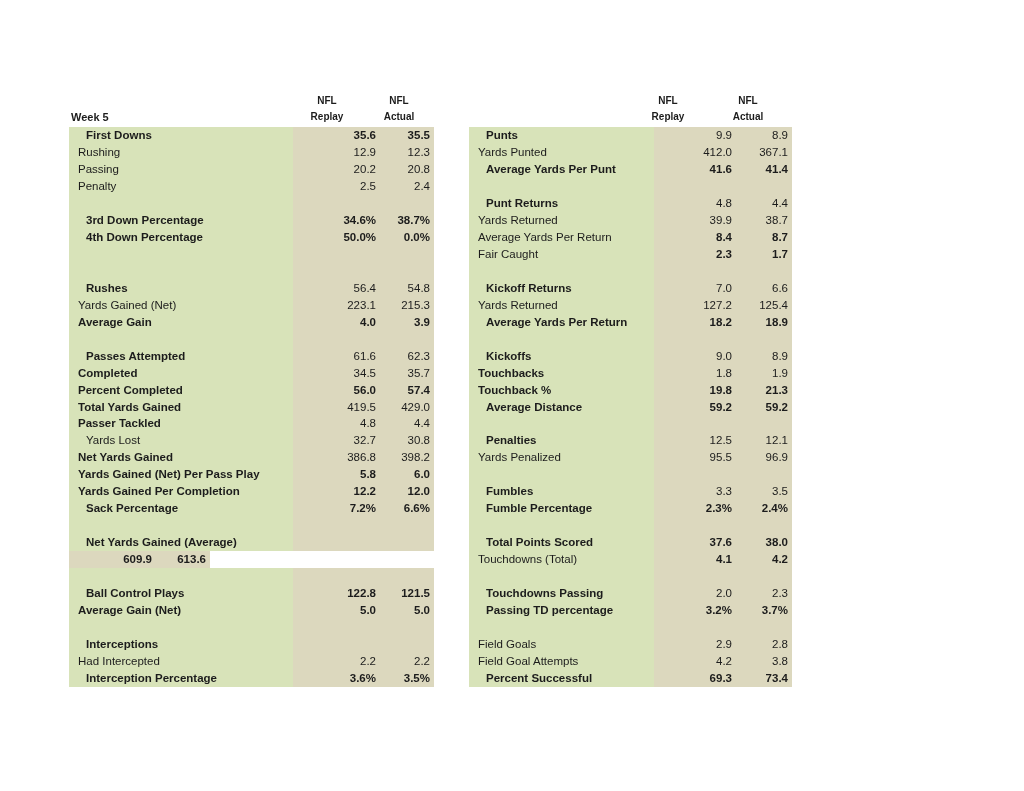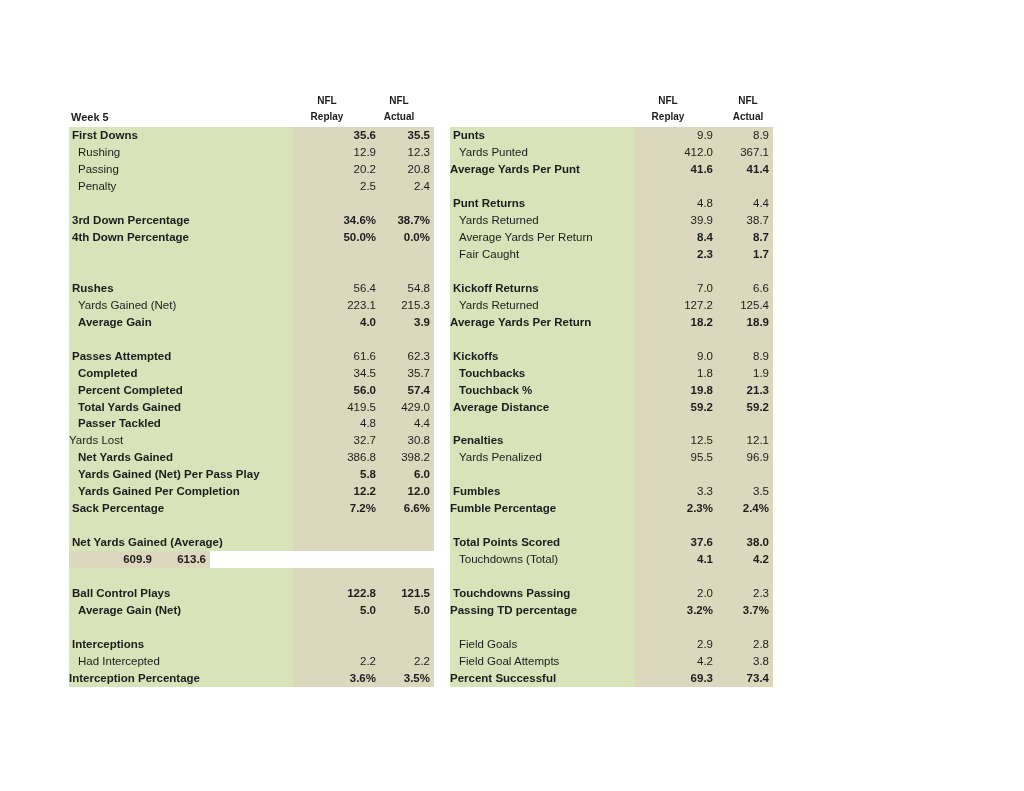--- a/index.html
+++ b/index.html
@@ -23,35 +23,35 @@
     font-size:10px;font-weight:bold;
     line-height:16px;text-align:center;
     white-space:nowrap;
   }
   #hdr-left-replay{left:285px;}
   #hdr-left-actual{left:357px;}
   #hdr-right-replay{left:626px;}
   #hdr-right-actual{left:706px;}
   .table{position:absolute;top:127px;}
   #left-table{left:69px;}
-  #right-table{left:450px;}
+  #right-table{left:469px;}
   .row{display:flex;height:16.97px;line-height:16.8px;}
   .cell{white-space:nowrap;font-size:11.5px;overflow:visible;box-sizing:border-box;}
   .label{background:var(--green,#d8e3b9);}
   #left-table .label{width:224px;}
   #right-table .label{width:185px;}
   .val{background:var(--tan,#dcd8be);text-align:right;padding-right:4px;}
   #left-table .replay{width:87px;}
   #left-table .actual{width:54px;}
   #right-table .replay{width:82px;}
   #right-table .actual{width:56px;}
   .b{font-weight:bold;}
-  .ind0{padding-left:3px;}
+  .ind0{padding-left:17px;}
   .ind1{padding-left:9px;}
-  .ind2{}
+  .ind2{padding-left:17px;}
 </style>
 </head>
 <body>
 
 <div class="page">
 
   <div class="week">Week 5</div>
 
   <div class="colhdr" id="hdr-left-replay">
     <span>NFL</span><br>

